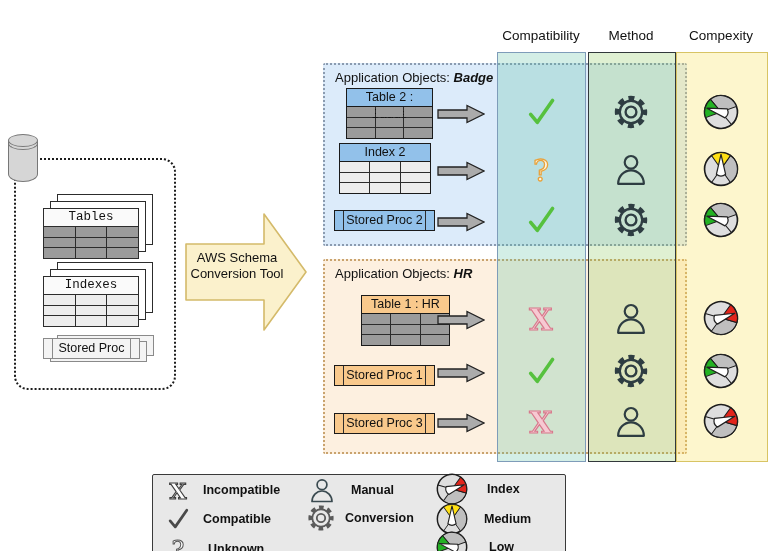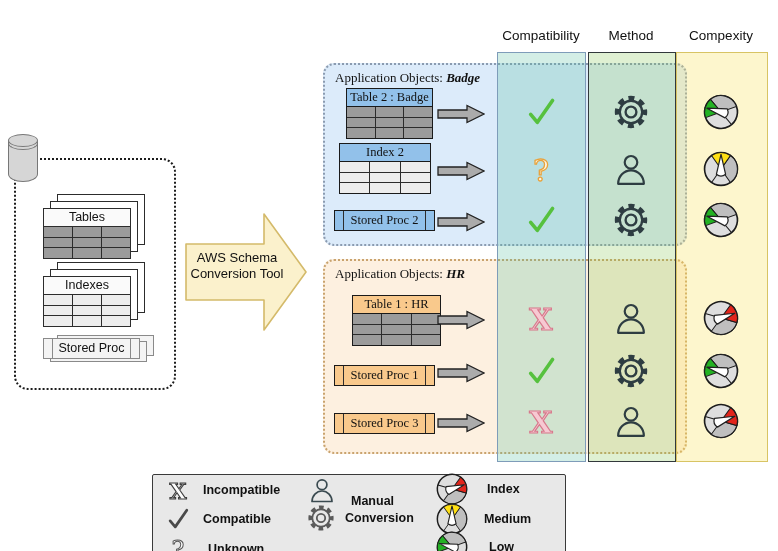--- a/index.html
+++ b/index.html
@@ -16,35 +16,35 @@
   .band.compat{left:497px;width:87px;background:rgba(80,188,156,0.25);border:1.5px solid var(--band-compat-border,#7e9cb9);}
   .band.method{left:588px;width:86px;background:rgba(128,196,76,0.25);border:1.5px solid var(--band-method-border,#32383b);}
   .band.compexity{left:676px;width:90px;background:rgba(248,225,88,0.30);border:1.5px solid var(--band-compexity-border,#d8c464);}
   
   .dotted-box{position:absolute;left:14px;top:136px;width:158px;height:228px;border:2.2px dotted #1c1c1c;border-radius:14px;}
   .db{position:absolute;left:8px;top:112px;width:30px;height:48px;}
   .db .top{position:absolute;left:0;top:0;width:100%;height:13px;background:#d6d6d6;border:1.5px solid #777;border-radius:50%;box-sizing:border-box;z-index:2;}
   .db .rim{position:absolute;left:0;top:3px;width:100%;height:13px;border:1.5px solid #777;border-top:none;border-radius:50%;box-sizing:border-box;z-index:1;}
   .db .body{position:absolute;left:0;top:7px;width:100%;height:41px;background:#d6d6d6;border:1.5px solid #777;border-top:none;border-radius:0 0 15px 15px/0 0 8px 8px;box-sizing:border-box;}
   .stack-card{position:absolute;box-sizing:border-box;background:#fff;border:1.6px solid #2c2c2c;}
-  .card{width:88px;height:51px;}
+  .card{width:96px;height:51px;font-family:Liberation Mono, monospace;}
   .card .hd{height:17px;line-height:17px;text-align:center;font-size:12.5px;background:#fafafa;border-bottom:1.6px solid #2c2c2c;}
   .obj-grid{display:grid;grid-template-columns:repeat(3,1fr);grid-auto-rows:9.6px;gap:1px;background:#2c2c2c;padding:0;}
   .obj-grid i{display:block;}
   .grid-dark i{background:#9b9b9b;}
   .grid-light i{background:#ededed;}
   .bar{position:absolute;box-sizing:border-box;height:21px;line-height:18px;text-align:center;font-size:12.5px;}
   .bar .end-l,.bar .end-r{position:absolute;top:0;bottom:0;width:1.4px;background:#2c2c2c;}
   .bar .end-l{left:8px;} .bar .end-r{right:8px;}
   .src-bar{width:97px;background:#f4f4f4;border:1.4px solid #8a8a8a;}
   .src-bar .end-l,.src-bar .end-r{background:#8a8a8a;}
   
   .conv-text{position:absolute;left:186px;top:228px;width:102px;text-align:center;font-size:13px;line-height:16px;}
   
-  .group{position:absolute;left:323px;width:364px;box-sizing:border-box;border-radius:11px;font-family:Liberation Serif, serif;}
+  .group{position:absolute;left:323px;width:364px;box-sizing:border-box;border-radius:2px;}
   .group.badge{top:41px;height:183px;background:var(--badge-fill,#dcebfa);border:2.2px dotted var(--badge-border,#8b9bb0);}
   .group.hr{top:237px;height:195px;background:var(--hr-fill,#fdf0e0);border:2.2px dotted var(--hr-border,#c9a36e);}
   .group-title{position:absolute;left:10px;top:5px;font-size:13px;white-space:nowrap;}
   .group-title .nm{font-weight:bold;font-style:italic;}
   .mini-table{position:absolute;box-sizing:border-box;border:1.6px solid #1a1a1a;background:#fff;}
   .mini-table .hd{height:17px;line-height:17px;text-align:center;font-size:12.5px;border-bottom:1.6px solid #1a1a1a;}
   .hd-blue{background:var(--badge-accent,#92c1ea);}
   .hd-orange{background:var(--hr-accent,#f9c98c);}
   .bar-blue{background:var(--badge-accent,#92c1ea);border:1.4px solid #1a1a1a;}
   .bar-orange{background:var(--hr-accent,#f9c98c);border:1.4px solid #1a1a1a;text-align:center;}
@@ -190,21 +190,21 @@
       </svg>
     <svg class="row-arrow" style="top:147px" viewBox="0 0 48 20">
         <path d="M1 6 H30 V1.5 L47 10 L30 18.5 V14 H1 Z" fill="#ababab" stroke="#222" stroke-width="1.3"></path>
       </svg>
   </div>
 
   <div class="group hr">
     <div class="group-title">
       <span>Application Objects: </span><span class="nm">HR</span>
     </div>
-    <div class="mini-table" style="left:27px;top:34px;width:89px">
+    <div class="mini-table" style="left:36px;top:34px;width:89px">
       <div class="hd hd-orange">Table 1 : HR</div>
       <div class="obj-grid grid-dark">
           <i></i>
           <i></i>
           <i></i>
           <i></i>
           <i></i>
           <i></i>
           <i></i>
           <i></i>
@@ -359,21 +359,21 @@
         <text x="0" y="1" text-anchor="middle" dominant-baseline="central" font-family="DejaVu Serif, serif" font-size="24" fill="#ffffff" stroke="#555" stroke-width="1">?</text>
       </svg>
     </div>
   <div class="lg-label" style="left:208px;top:527px">Unknown</div>
 
   <div class="sym" style="left:322px;top:468px">
     <svg width="28" height="28" viewBox="-14 -14 28 28" style="color:#3a4a50">
         <use href="#sym-person"></use>
       </svg>
     </div>
-  <div class="lg-label" style="left:351px;top:479px">Manual</div>
+  <div class="lg-label" style="left:351px;top:468px">Manual</div>
   <div class="sym" style="left:321px;top:496px">
     <svg width="28" height="28" viewBox="-13 -13 26 26" style="color:#5a5a5a">
         <use href="#sym-gear"></use>
       </svg>
     </div>
   <div class="lg-label" style="left:345px;top:496px">Conversion</div>
 
   <div class="sym" style="left:452px;top:467px">
     <svg width="33" height="33" viewBox="-18 -18 36 36">
         <g transform="rotate(-19)" style="--gc:var(--gauge-high,#e2251b)">

